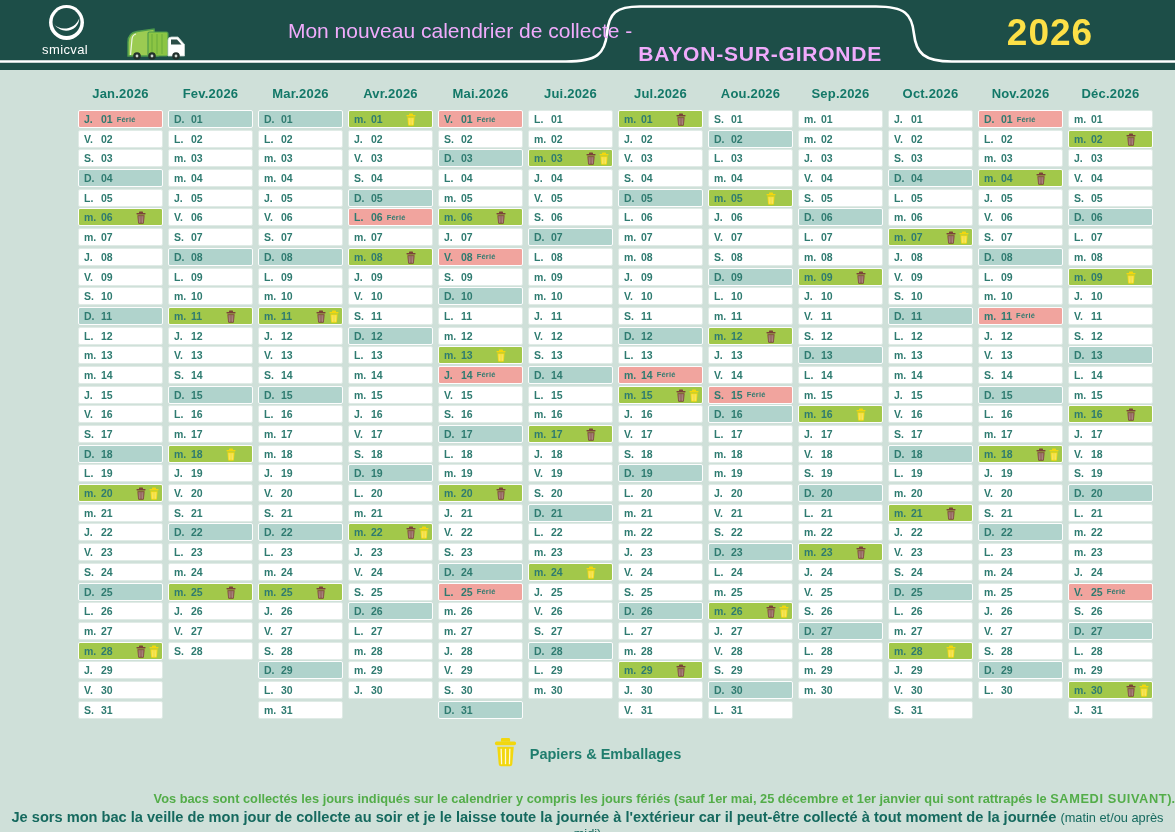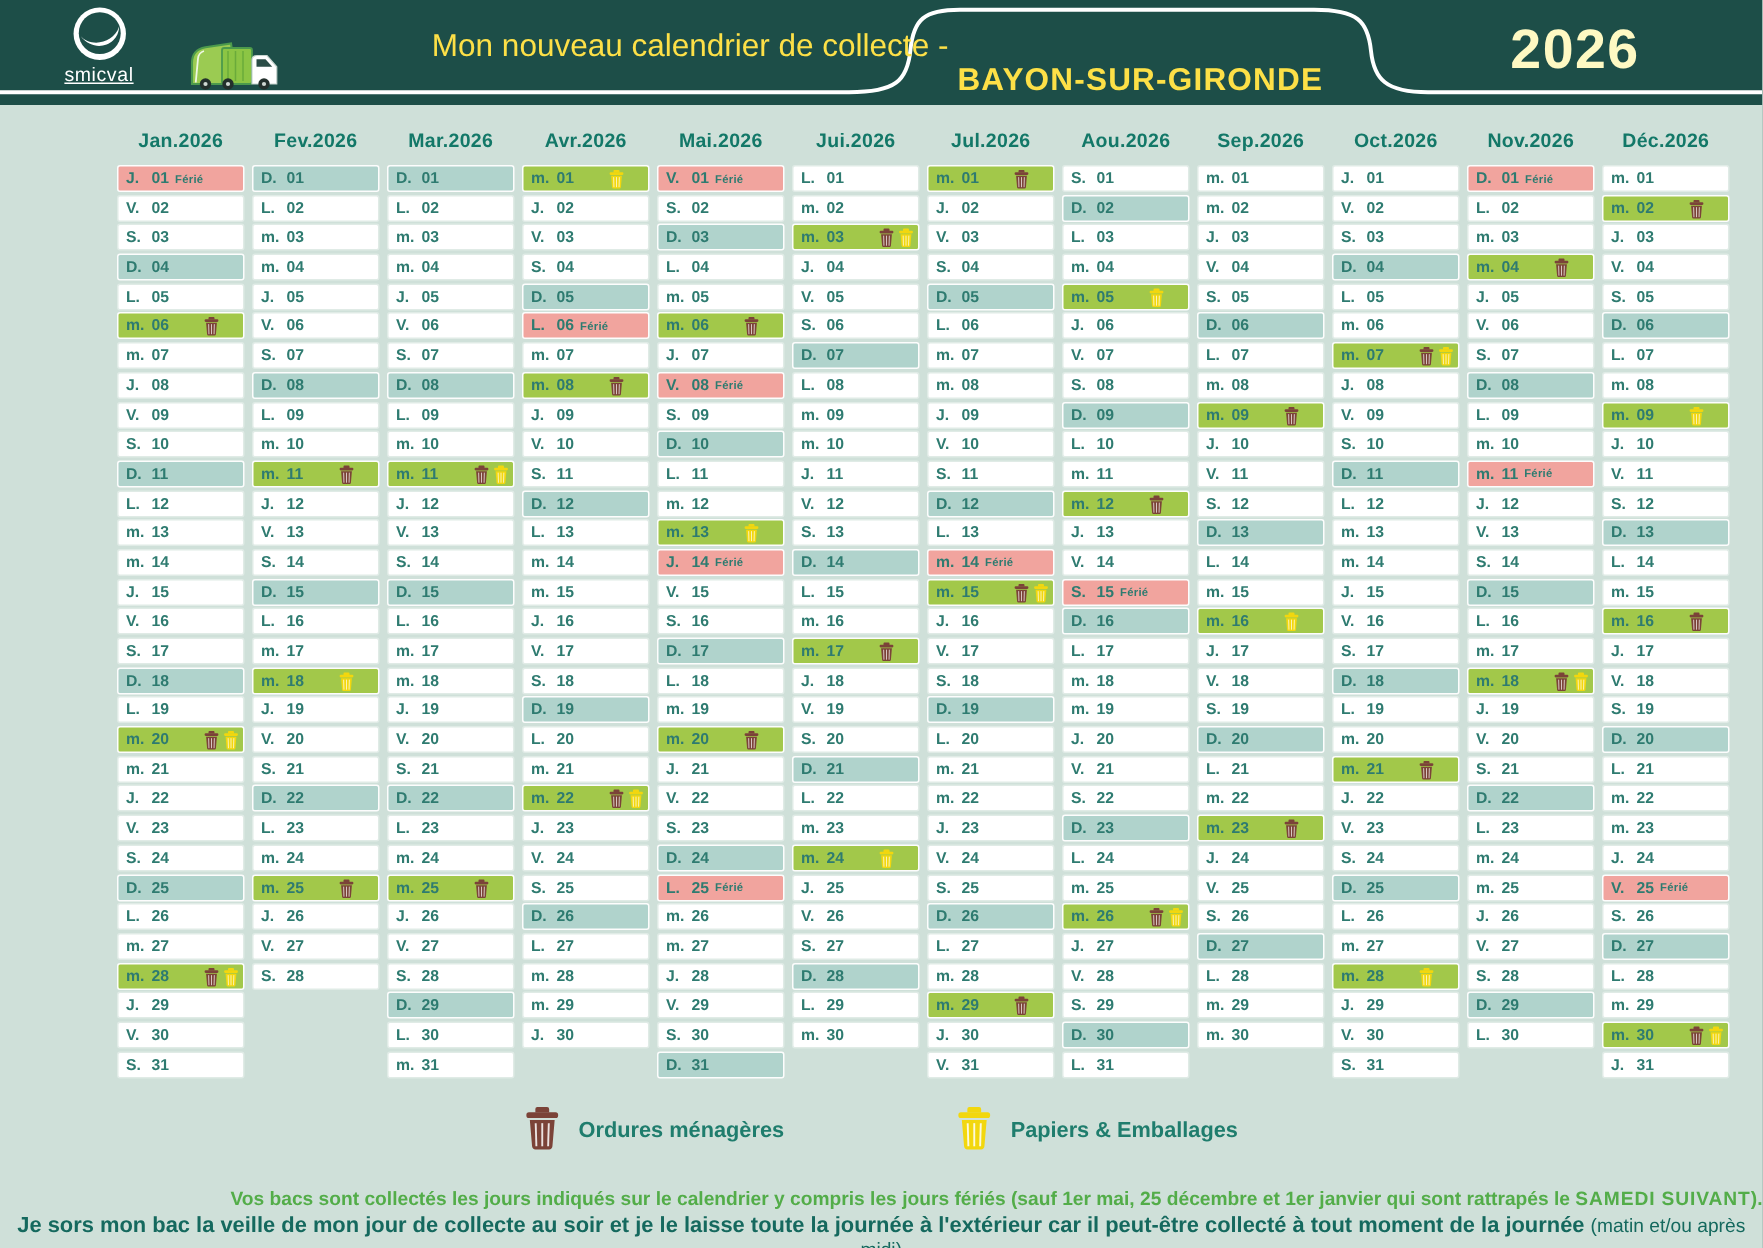--- a/index.html
+++ b/index.html
@@ -4,33 +4,33 @@
 <style>
   * { margin:0; padding:0; box-sizing:border-box; }
   html,body { background:#9fb8b0; }
   .page {
     position:relative; width:1175px; height:832px; overflow:hidden;
     background:#cfe0d9; font-family:"Liberation Sans", sans-serif;
   }
   
   .header { position:absolute; top:0; left:0; width:1175px; height:70px; background:#1d4e48; }
   .header-outline { position:absolute; top:0; left:0; }
-  .logo { position:absolute; left:42px; top:4px; width:48px; text-align:center; color:#fff;text-decoration:underline; }
+  .logo { position:absolute; left:42px; top:4px; width:48px; color:#fff; }
   .logo svg { display:block; margin:0 auto; }
   .logo-text { font-size:13px; letter-spacing:.4px; margin-top:1px; }
   .truck { position:absolute; left:124px; top:23px; }
   .title {
     position:absolute; left:235px; top:0; width:700px; height:62px;
     display:flex; align-items:center; justify-content:center;
-    color:#fde047; font-size:21px; white-space:nowrap;
+    color:#f0abfc; font-size:21px; white-space:nowrap;
   }
   .title .city { font-weight:bold; letter-spacing:.8px; margin-left:6px;margin-top:46px; }
   .year {
     position:absolute; left:985px; top:12px; width:130px; text-align:center;
-    color:#fef9c3; font-size:37px; font-weight:bold; letter-spacing:1px;
+    color:#fde047; font-size:37px; font-weight:bold; letter-spacing:1px;
   }
   
   .calendar { position:absolute; left:50px; top:84px; display:flex; gap:5px;margin-left:28px; }
   .col { width:85px; flex:0 0 85px; }
   .mh { height:20px; line-height:20px; margin-bottom:6px; text-align:center;
         font-size:13px; font-weight:bold; color:#137868; letter-spacing:.2px; }
   .cell {
     position:relative; height:18px; margin-bottom:1.7px; border-radius:2px;
     background:#fff; border:1px solid #e0ebe6;
     display:flex; align-items:center; padding:0 3px 0 5px;
@@ -2125,33 +2125,20 @@
         <div class="cell">
           <span class="w">J.</span>
           <span class="num">31</span>
         </div>
       </div>
     </div>
 
   <div class="legend">
     <div class="legend-item">
       <span class="bin-slot"><svg width="23" height="30" viewBox="0 0 20 26">
-    <path d="M7.2 0.8 h5.6 a1.2 1.2 0 0 1 1.2 1.2 v2 h-8 v-2 a1.2 1.2 0 0 1 1.2 -1.2 z" fill="#7b4338"></path>
-    <rect x="0.8" y="3.8" width="18.4" height="3.4" rx="1.5" fill="#7b4338"></rect>
-    <path d="M2.8 8.4 h14.4 l-1.3 15.2 a2 2 0 0 1 -2 1.8 h-7.8 a2 2 0 0 1 -2 -1.8 z" fill="#7b4338"></path>
-    <g stroke="#ffffff" stroke-width="1.1" opacity="0.85">
-      <line x1="6.2" y1="10.2" x2="6.6" y2="23.6"></line>
-      <line x1="10" y1="10.2" x2="10" y2="23.6"></line>
-      <line x1="13.8" y1="10.2" x2="13.4" y2="23.6"></line>
-    </g>
-  </svg></span>
-      <span>Ordures ménagères</span>
-    </div>
-    <div class="legend-item">
-      <span class="bin-slot"><svg width="23" height="30" viewBox="0 0 20 26">
     <path d="M7.2 0.8 h5.6 a1.2 1.2 0 0 1 1.2 1.2 v2 h-8 v-2 a1.2 1.2 0 0 1 1.2 -1.2 z" fill="#f2d70e"></path>
     <rect x="0.8" y="3.8" width="18.4" height="3.4" rx="1.5" fill="#f2d70e"></rect>
     <path d="M2.8 8.4 h14.4 l-1.3 15.2 a2 2 0 0 1 -2 1.8 h-7.8 a2 2 0 0 1 -2 -1.8 z" fill="#f2d70e"></path>
     <g stroke="#ffffff" stroke-width="1.1" opacity="0.85">
       <line x1="6.2" y1="10.2" x2="6.6" y2="23.6"></line>
       <line x1="10" y1="10.2" x2="10" y2="23.6"></line>
       <line x1="13.8" y1="10.2" x2="13.4" y2="23.6"></line>
     </g>
   </svg></span>
       <span>Papiers &amp; Emballages</span>

